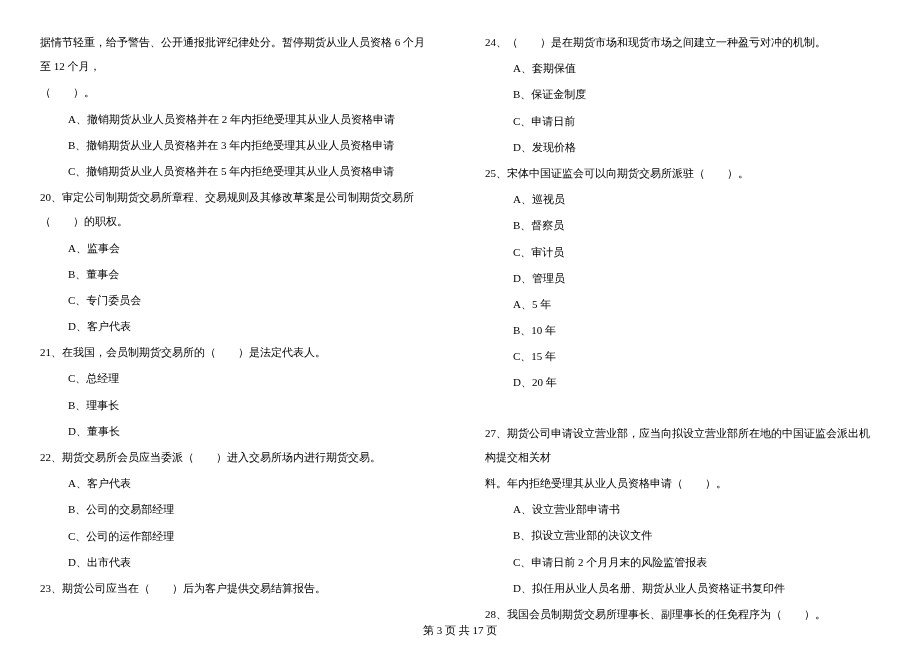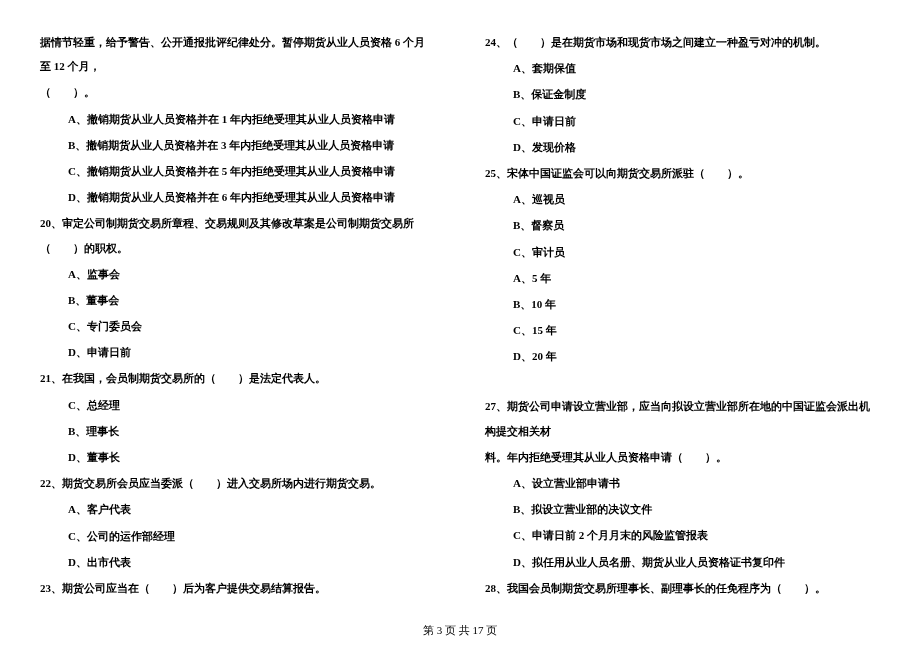--- a/index.html
+++ b/index.html
@@ -14,21 +14,20 @@
       background: #fff;
       width: 920px;
       height: 650px;
       padding: 30px 40px 20px 40px;
       position: relative;
     }
     .page-container {
       display: flex;
       gap: 50px;
       height: 580px;
-      font-weight: bold;
     }
     .column {
       flex: 1;
       line-height: 2.2;
     }
     .question-intro {
       margin-bottom: 2px;
     }
     .option-line {
       padding-left: 28px;
@@ -49,56 +48,57 @@
       padding-left: 0;
     }
   </style>
 </head>
 <body>
 
 <div class="page-container">
   <div class="column">
     <div class="question-intro">据情节轻重，给予警告、公开通报批评纪律处分。暂停期货从业人员资格 6 个月至 12 个月，</div>
     <div class="question-intro">（　　）。</div>
-    <div class="option-line">A、撤销期货从业人员资格并在 1 年内拒绝受理其从业人员资格申请</div>
+    <div class="option-line">A、撤销期货从业人员资格并在 2 年内拒绝受理其从业人员资格申请</div>
     <div class="option-line">B、撤销期货从业人员资格并在 3 年内拒绝受理其从业人员资格申请</div>
     <div class="option-line">C、撤销期货从业人员资格并在 5 年内拒绝受理其从业人员资格申请</div>
-    <div class="option-line">D、撤销期货从业人员资格并在 6 年内拒绝受理其从业人员资格申请</div>
 
     <div class="question-line">20、审定公司制期货交易所章程、交易规则及其修改草案是公司制期货交易所（　　）的职权。</div>
     <div class="option-line">A、监事会</div>
     <div class="option-line">B、董事会</div>
     <div class="option-line">C、专门委员会</div>
-    <div class="option-line">D、申请日前</div>
+    <div class="option-line">D、客户代表</div>
 
     <div class="question-line">21、在我国，会员制期货交易所的（　　）是法定代表人。</div>
     <div class="option-line">C、总经理</div>
     <div class="option-line">B、理事长</div>
     <div class="option-line">D、董事长</div>
 
     <div class="question-line">22、期货交易所会员应当委派（　　）进入交易所场内进行期货交易。</div>
     <div class="option-line">A、客户代表</div>
+    <div class="option-line">B、公司的交易部经理</div>
     <div class="option-line">C、公司的运作部经理</div>
     <div class="option-line">D、出市代表</div>
 
     <div class="question-line">23、期货公司应当在（　　）后为客户提供交易结算报告。</div>
 
   </div>
 
   <div class="column">
     <div class="question-line">24、（　　）是在期货市场和现货市场之间建立一种盈亏对冲的机制。</div>
     <div class="option-line">A、套期保值</div>
     <div class="option-line">B、保证金制度</div>
     <div class="option-line">C、申请日前</div>
     <div class="option-line">D、发现价格</div>
 
     <div class="question-line">25、宋体中国证监会可以向期货交易所派驻（　　）。</div>
     <div class="option-line">A、巡视员</div>
     <div class="option-line">B、督察员</div>
     <div class="option-line">C、审计员</div>
+    <div class="option-line">D、管理员</div>
 
     <div class="option-line">A、5 年</div>
     <div class="option-line">B、10 年</div>
     <div class="option-line">C、15 年</div>
     <div class="option-line">D、20 年</div>
 
     <div style="height: 24px;"></div>
 
     <div class="question-line">27、期货公司申请设立营业部，应当向拟设立营业部所在地的中国证监会派出机构提交相关材</div>
     <div class="question-line continuation">料。年内拒绝受理其从业人员资格申请（　　）。</div>

